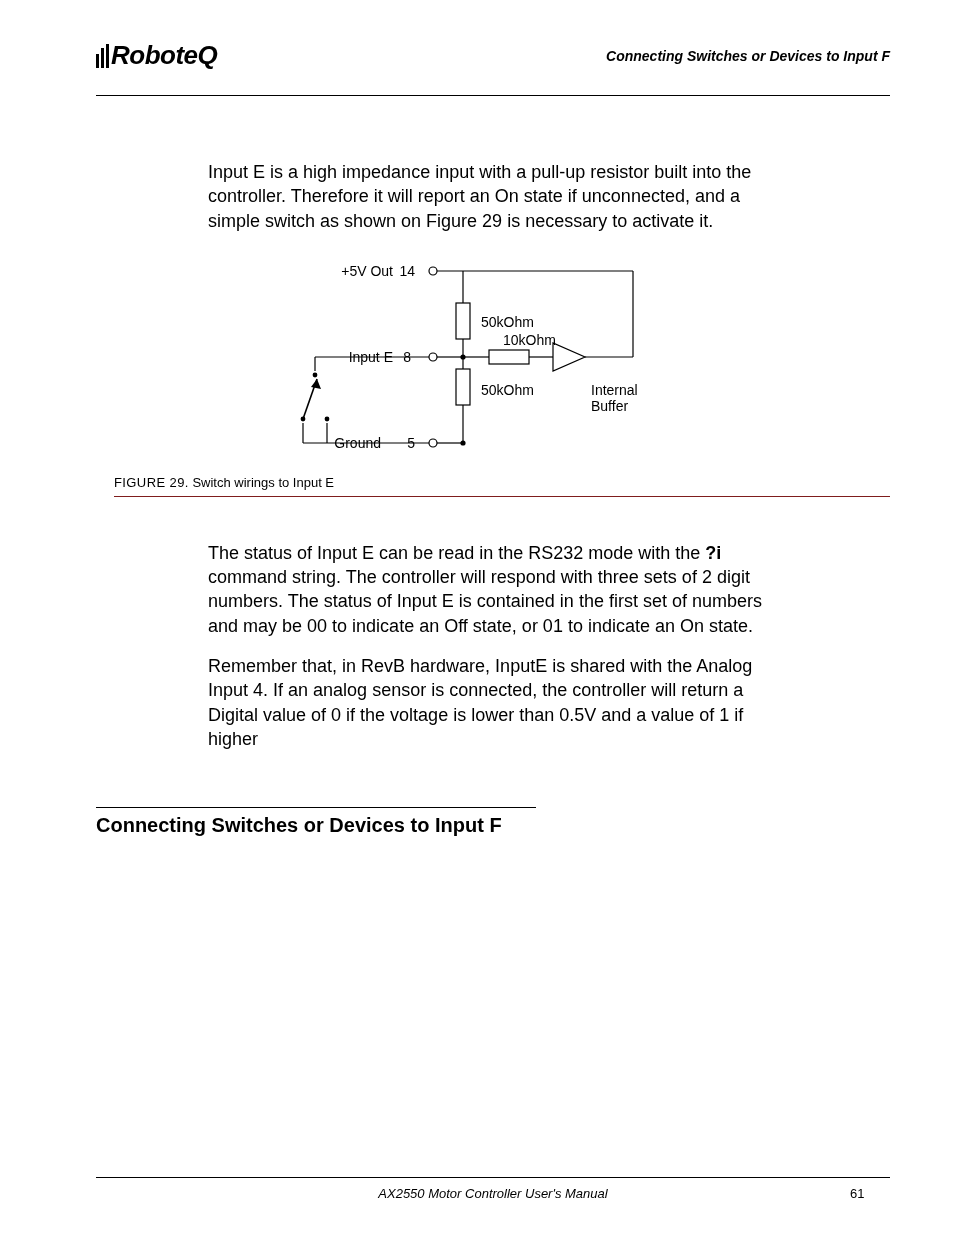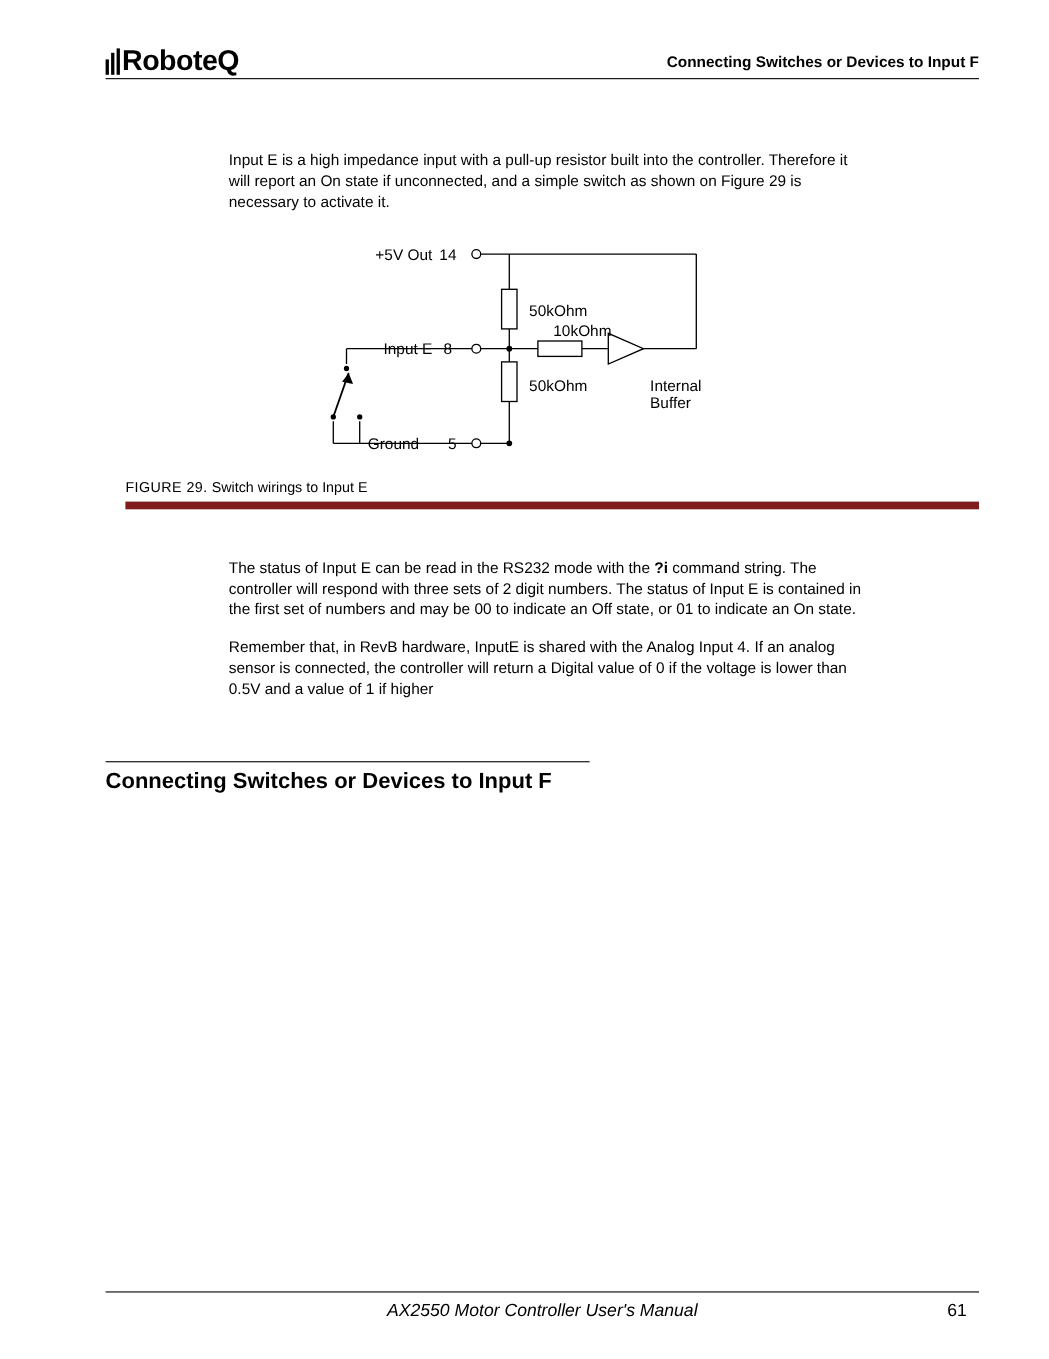--- a/index.html
+++ b/index.html
@@ -1,37 +1,37 @@
 <!DOCTYPE html>
 <html><head>
 <meta charset="utf-8">
 <style>
   * { box-sizing: border-box; margin: 0; padding: 0; }
   html, body { width: 954px; height: 1235px; background: #fff; font-family: Arial, Helvetica, sans-serif; color: #000; }
   .page { position: relative; width: 954px; height: 1235px; padding: 40px 64px 50px 96px; }
-  .header-row { display: flex; align-items: center; justify-content: space-between; padding-bottom: 0; border-bottom: 1.5px solid #000; }
+  .header-row { display: flex; align-items: center; justify-content: space-between; padding-bottom: 24px; border-bottom: 1.5px solid #000; font-style: italic; }
   .logo { display: flex; align-items: center; gap: 2px; }
   .logo-bars { display: flex; gap: 2px; align-items: flex-end; height: 24px; }
   .logo-bars span { display: block; width: 3px; background: #000; }
   .logo-bars span:nth-child(1){ height: 14px; }
   .logo-bars span:nth-child(2){ height: 20px; }
   .logo-bars span:nth-child(3){ height: 24px; }
   .logo-text { font-size: 26px; font-weight: 800; letter-spacing: -0.5px; font-family: Arial, sans-serif; }
   .header-title { font-size: 14px; font-weight: 700; }
   .content { padding-top: 64px; }
   .body-block { margin-left: 112px; width: 582px; }
-  .para { font-size: 14px; line-height: 1.35; margin-bottom: 16px; }
+  .para { font-size: 18px; line-height: 1.35; margin-bottom: 16px; }
   .bold { font-weight: 700; }
   .figure-wrap { margin: 24px 0 8px 0; display:flex; justify-content:center; }
-  .figure-caption { font-size: 13px; margin: 6px 0 0 18px; padding-bottom: 6px; border-bottom: 7px solid #7f1d1d; width: calc(100% - 18px); }
+  .figure-caption { font-size: 13px; margin: 6px 0 0 18px; padding-bottom: 6px; border-bottom: 1px solid #7f1d1d; width: calc(100% - 18px); }
   .caption-prefix { letter-spacing: 0.4px; }
   .section-heading { font-size: 20px; font-weight: 800; margin-top: 56px; border-top: 1.5px solid #000; padding-top: 6px; width: 440px; font-family: Arial, sans-serif; }
-  .footer { position: absolute; left: 96px; right: 64px; bottom: 34px; border-top: 1px solid #000; padding-top: 8px; display: flex; justify-content: space-between; font-size: 16px; }
+  .footer { position: absolute; left: 96px; right: 64px; bottom: 34px; border-top: 1px solid #000; padding-top: 8px; display: flex; justify-content: space-between; font-size: 13px; }
   .footer-title { font-style: italic; flex: 1; text-align: center; }
-  .footer-page { width: 40px; text-align: center; }
+  .footer-page { width: 40px; text-align: left; }
   svg text { font-family: Arial, Helvetica, sans-serif; font-size: 14px; }
 </style>
 </head>
 <body>
 
 <div class="page">
 
   <div class="header-row">
     <div class="logo">
       <div class="logo-bars">

